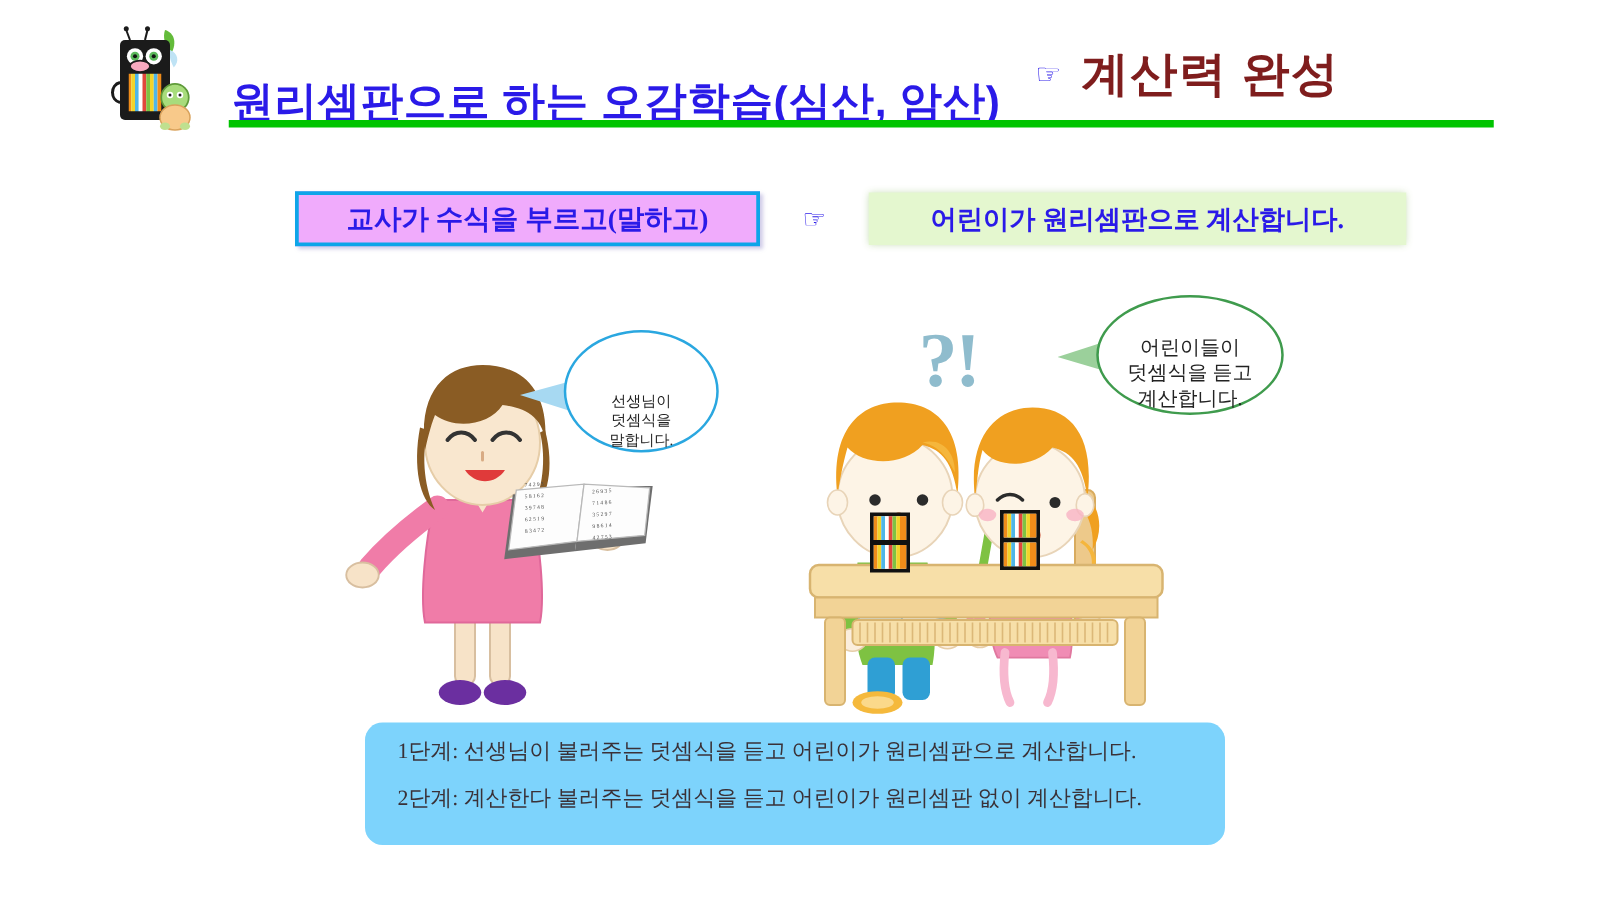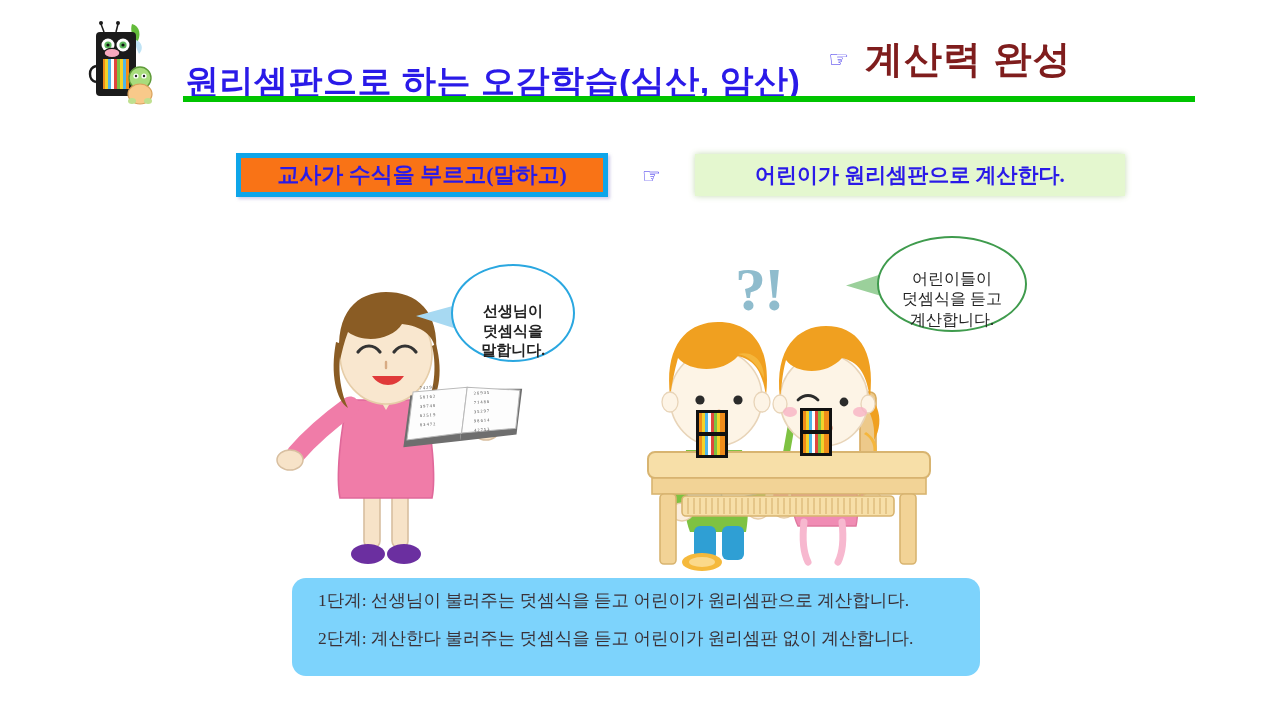--- a/index.html
+++ b/index.html
@@ -27,21 +27,21 @@
     letter-spacing: 1px; white-space: nowrap;
   }
   #divider { position: absolute; left: 183px; top: 96px; width: 1012px; height: 6px;
              background: #00c400; }
 
   
   #step-row { position: absolute; left: 236px; top: 152px; width: 910px; height: 46px;
               display: flex; align-items: center; }
   .step-box-a {
     width: 372px; height: 44px;
-    background: #f97316; border: 5px solid #0ea5e9;
+    background: #f0abfc; border: 3px solid #0ea5e9;
     display: flex; align-items: center; justify-content: center;
     box-shadow: 2px 2px 3px rgba(120,110,190,0.35);
   }
   .step-box-a span {
     font-family: "Liberation Serif", serif;
     font-size: 22px; font-weight: bold; color: #2a1ae8; white-space: nowrap;
   }
   .step-hand { font-size: 21px; color: #2a1ae8; margin: 0 34px; line-height: 1; }
   .step-box-b {
     width: 430px; height: 42px;
@@ -57,21 +57,21 @@
   
   .bubble { position: absolute; display: flex; align-items: flex-end; justify-content: center; }
   .bubble-text {
     font-family: "Liberation Serif", serif;
     color: #222; text-align: center; line-height: 1.28; white-space: pre-line;
   }
   #bubble-teacher {
     left: 451px; top: 264px; width: 124px; height: 98px;
     border: 2.5px solid #2aa7e0; border-radius: 50%; background: #fff;
   }
-  #bubble-teacher .bubble-text { font-size: 15px; font-weight: bold; }
+  #bubble-teacher .bubble-text { font-size: 12px; }
   #bubble-teacher-tail {
     position: absolute; left: 416px; top: 304px; width: 44px; height: 26px;
     background: #a7d9f2;
     clip-path: polygon(0% 46%, 100% 0%, 100% 100%);
   }
   #bubble-kids {
     left: 877px; top: 236px; width: 150px; height: 96px;
     border: 2.5px solid #3f9b4d; border-radius: 50%; background: #fff;
   }
   #bubble-kids .bubble-text { font-size: 16px; }
@@ -162,21 +162,21 @@
     <span class="title-accent">계산력 완성</span>
   </div>
   <div id="divider"></div>
 
   <div id="step-row">
     <div class="step-box-a">
       <span>교사가 수식을 부르고(말하고)</span>
     </div>
     <span class="step-hand">☞</span>
     <div class="step-box-b">
-      <span>어린이가 원리셈판으로 계산한다.</span>
+      <span>어린이가 원리셈판으로 계산합니다.</span>
     </div>
   </div>
 
   <div id="art-teacher">
     <svg viewBox="0 0 290 290" width="290" height="290">
 
       <rect x="112" y="208" width="16" height="58" rx="7" fill="#f7e3c8" stroke="#d8bfa0" stroke-width="1.6"></rect>
       <rect x="140" y="208" width="16" height="58" rx="7" fill="#f7e3c8" stroke="#d8bfa0" stroke-width="1.6"></rect>
 
       <ellipse cx="116" cy="272" rx="17" ry="10" fill="#6b2fa0"></ellipse>

